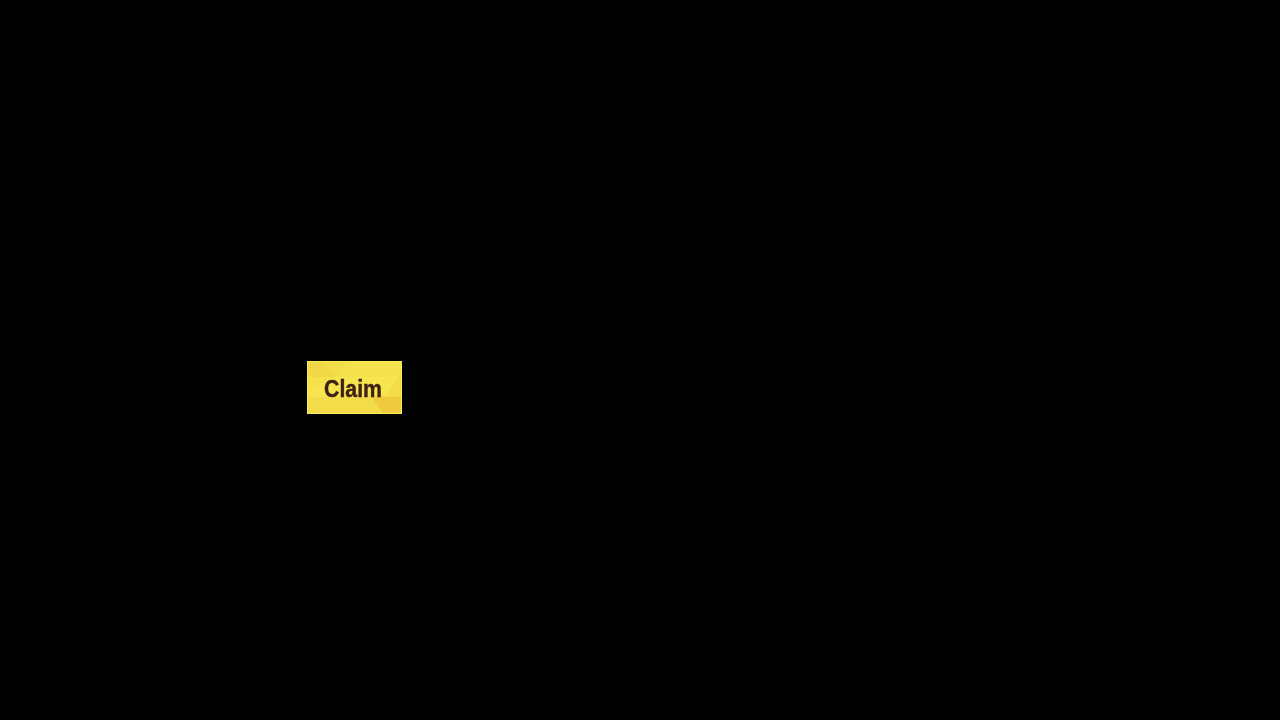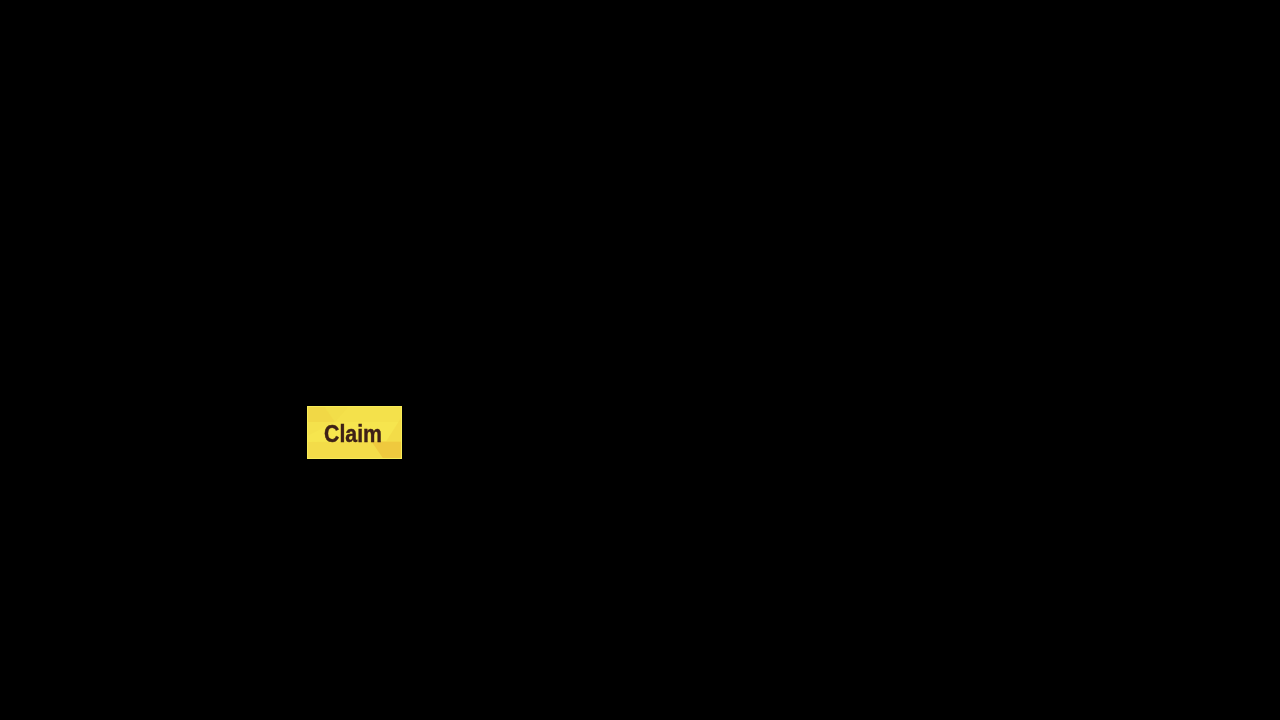--- a/index.html
+++ b/index.html
@@ -1,16 +1,16 @@
 <!DOCTYPE html>
 <html><head>
 <meta charset="utf-8">
 <style>
 html,body{margin:0;padding:0;background:#000;width:1280px;height:720px;overflow:hidden;}
-#btn{position:absolute;left:307px;top:361px;width:95px;height:53px;margin-top:45px;}
+#btn{position:absolute;left:307px;top:361px;width:95px;height:53px;}
 </style>
 </head>
 <body>
 <div id="btn">
 <svg width="95" height="53" viewBox="0 0 95 53" xmlns="http://www.w3.org/2000/svg">
   <rect x="0" y="0" width="95" height="53" fill="#f4e14b"></rect>
 
   <polygon points="0,0 17,0 28,16 0,30" fill="#eed244" opacity="0.55"></polygon>
   <polygon points="17,0 42,0 28,16" fill="#f1d946" opacity="0.4"></polygon>
   <rect x="0" y="16" width="95" height="20" fill="#f8ea52" opacity="0.5"></rect>

